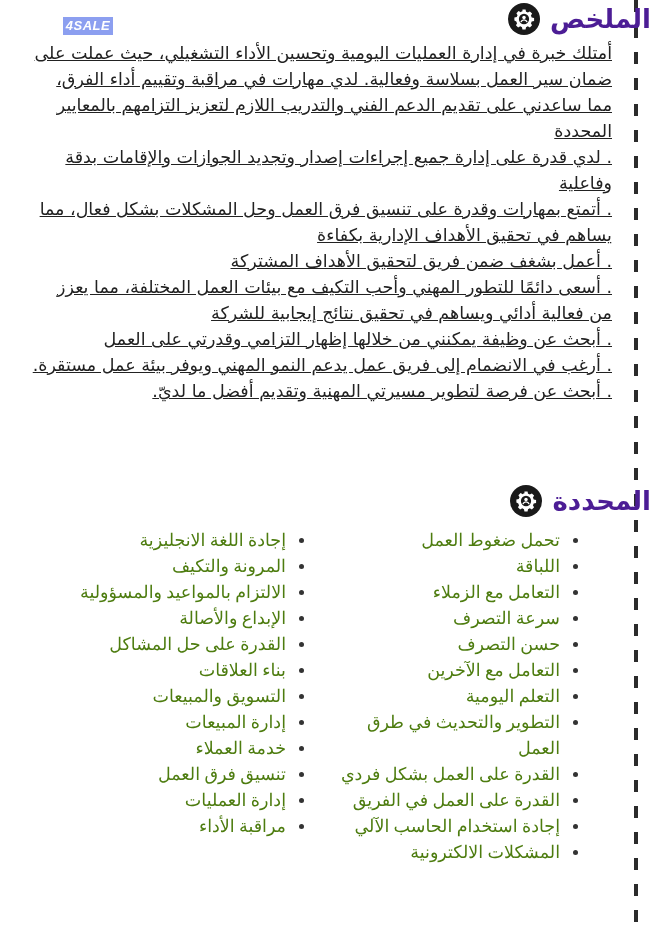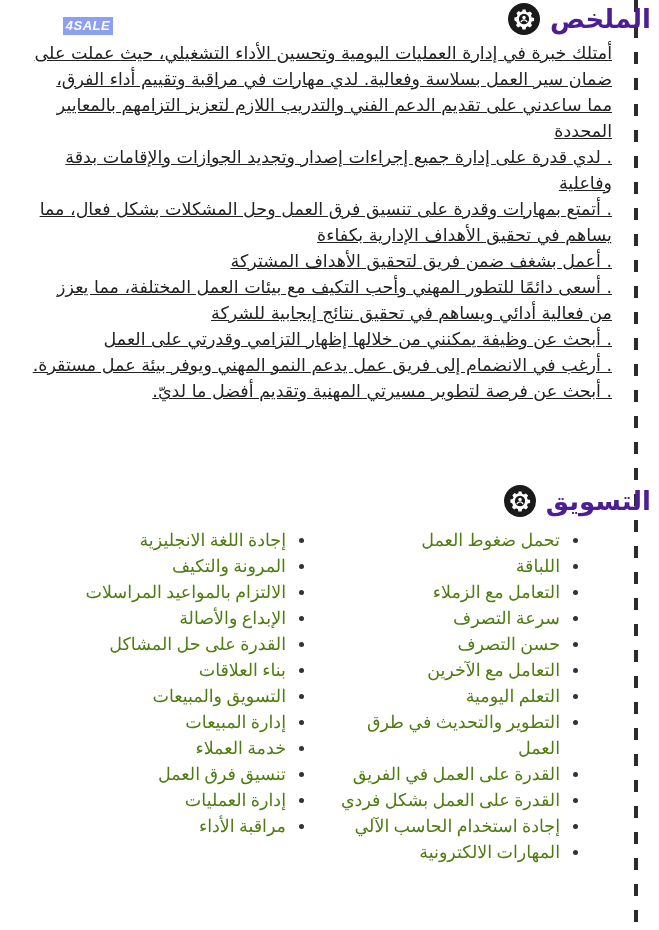--- a/index.html
+++ b/index.html
@@ -146,42 +146,42 @@
 
 <div class="section-head" style="top:485px;">
   <div class="section-icon">
     <svg viewBox="0 0 24 24" fill="none">
       <path fill="#ffffff" d="M10.3 1.5h3.4l.5 2.6c.7.2 1.3.5 1.9.9l2.3-1.3 2.4 2.4-1.3 2.3c.4.6.7 1.2.9 1.9l2.6.5v3.4l-2.6.5c-.2.7-.5 1.3-.9 1.9l1.3 2.3-2.4 2.4-2.3-1.3c-.6.4-1.2.7-1.9.9l-.5 2.6h-3.4l-.5-2.6c-.7-.2-1.3-.5-1.9-.9l-2.3 1.3-2.4-2.4 1.3-2.3c-.4-.6-.7-1.2-.9-1.9L1.5 13.7v-3.4l2.6-.5c.2-.7.5-1.3.9-1.9L3.7 5.6l2.4-2.4 2.3 1.3c.6-.4 1.2-.7 1.9-.9z"></path>
       <circle cx="12" cy="12" r="5.6" fill="#1a1a1a"></circle>
       <circle cx="12" cy="10.4" r="1.9" fill="#ffffff"></circle>
       <path d="M8.6 15.4c.6-1.6 1.9-2.5 3.4-2.5s2.8.9 3.4 2.5" stroke="#ffffff" stroke-width="1.5" fill="none"></path>
     </svg>
   </div>
-  <div class="section-title">التسويق</div>
+  <div class="section-title">المحددة</div>
 </div>
 
 <div class="skills">
   <ul class="col-right">
     <li>تحمل ضغوط العمل</li>
     <li>اللباقة</li>
     <li>التعامل مع الزملاء</li>
     <li>سرعة التصرف</li>
     <li>حسن التصرف</li>
     <li>التعامل مع الآخرين</li>
     <li>التعلم اليومية</li>
     <li class="wrap">التطوير والتحديث في طرق العمل</li>
+    <li>القدرة على العمل بشكل فردي</li>
     <li>القدرة على العمل في الفريق</li>
-    <li>القدرة على العمل بشكل فردي</li>
     <li>إجادة استخدام الحاسب الآلي</li>
-    <li>المهارات الالكترونية</li>
+    <li>المشكلات الالكترونية</li>
   </ul>
   <ul class="col-left">
     <li>إجادة اللغة الانجليزية</li>
     <li>المرونة والتكيف</li>
-    <li>الالتزام بالمواعيد المراسلات</li>
+    <li>الالتزام بالمواعيد والمسؤولية</li>
     <li>الإبداع والأصالة</li>
     <li>القدرة على حل المشاكل</li>
     <li>بناء العلاقات</li>
     <li>التسويق والمبيعات</li>
     <li>إدارة المبيعات</li>
     <li>خدمة العملاء</li>
     <li>تنسيق فرق العمل</li>
     <li>إدارة العمليات</li>
     <li>مراقبة الأداء</li>
   </ul>

